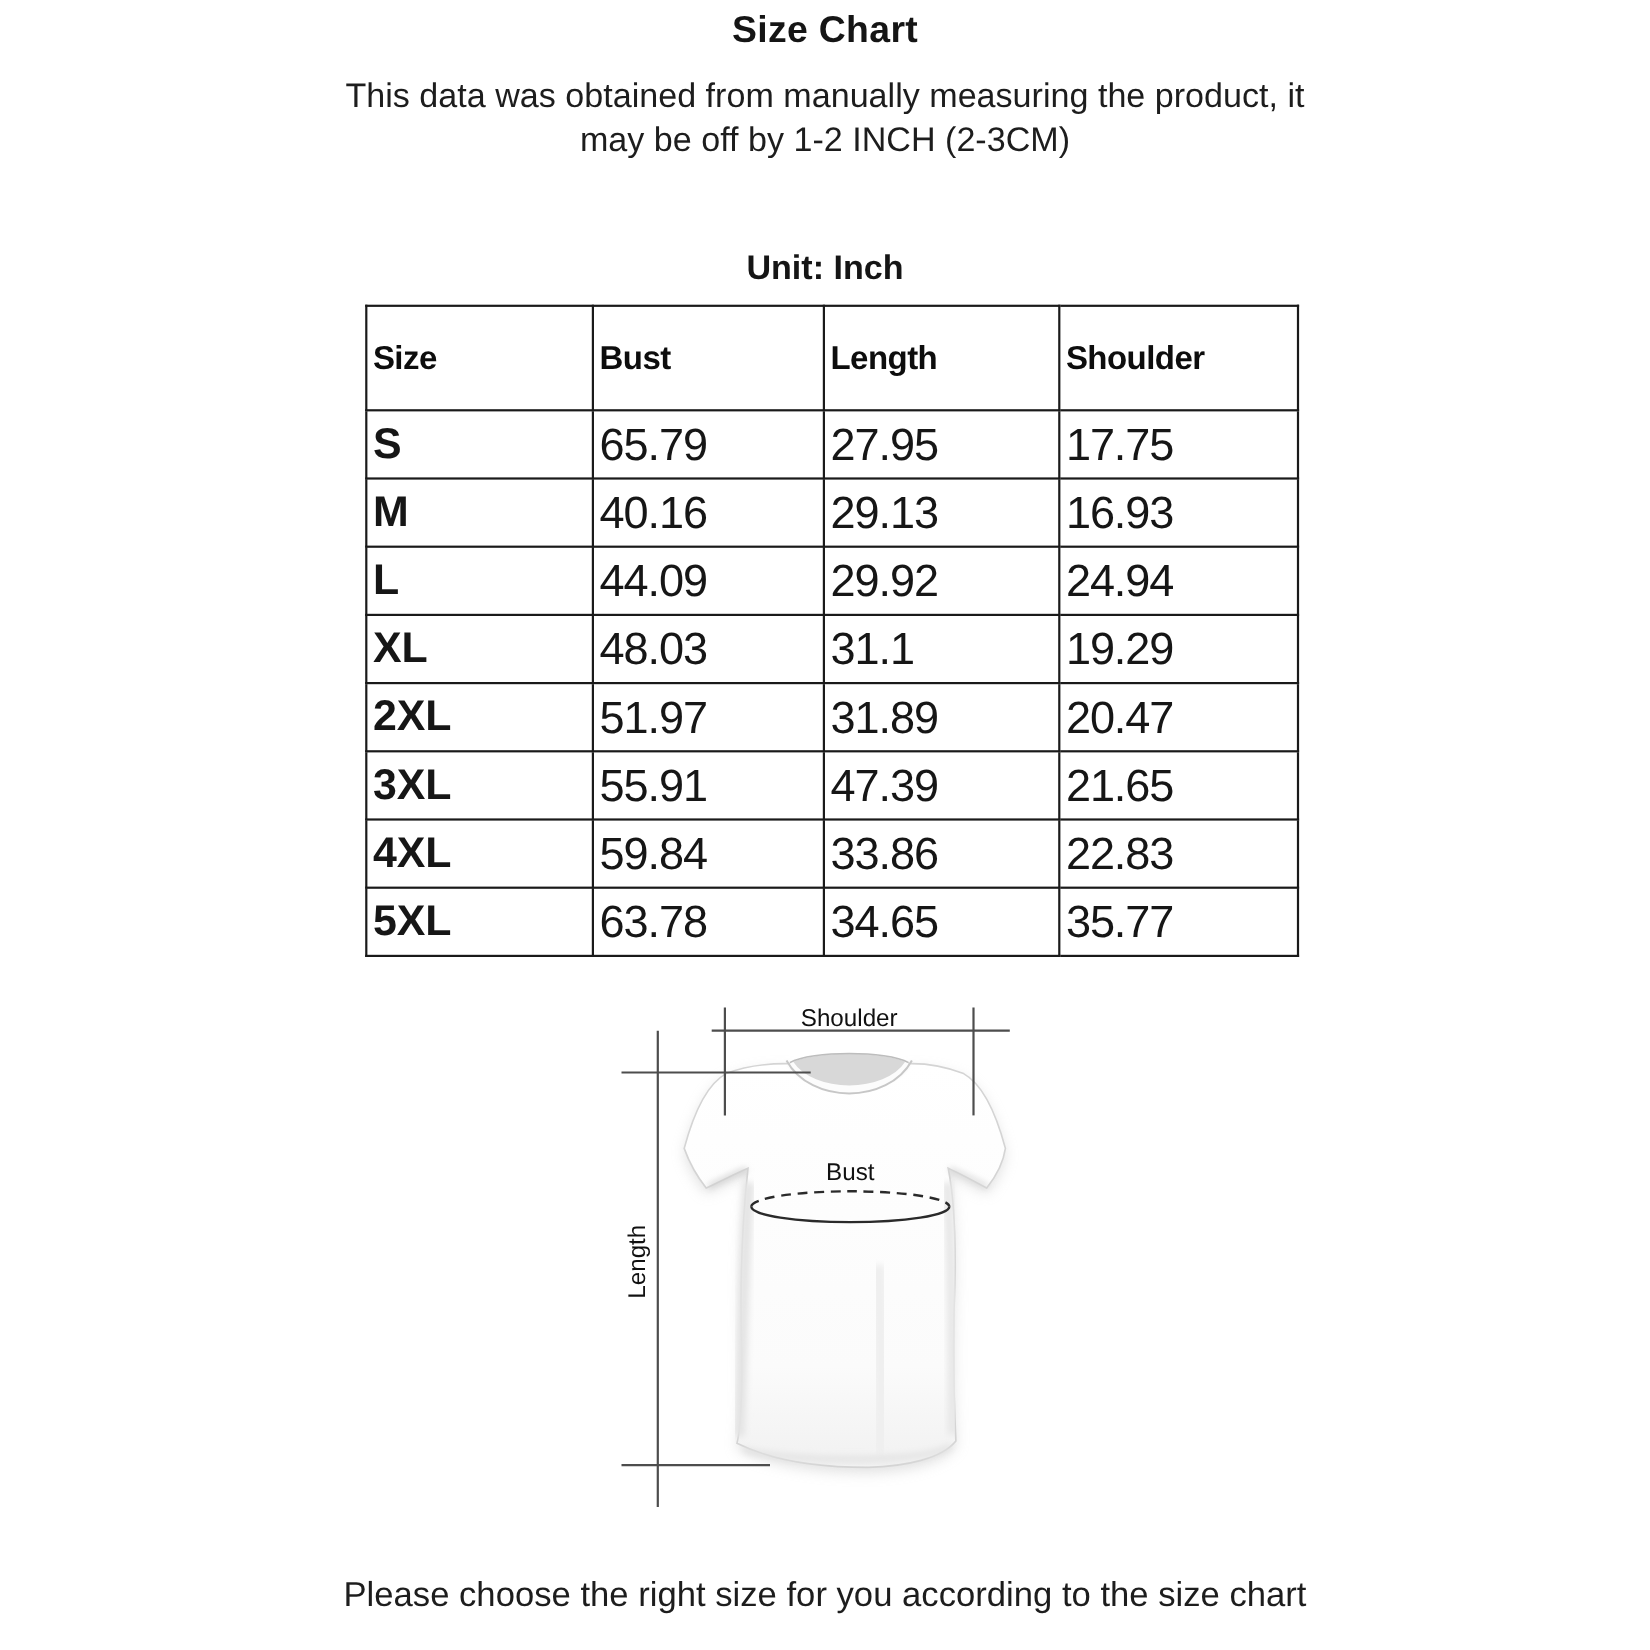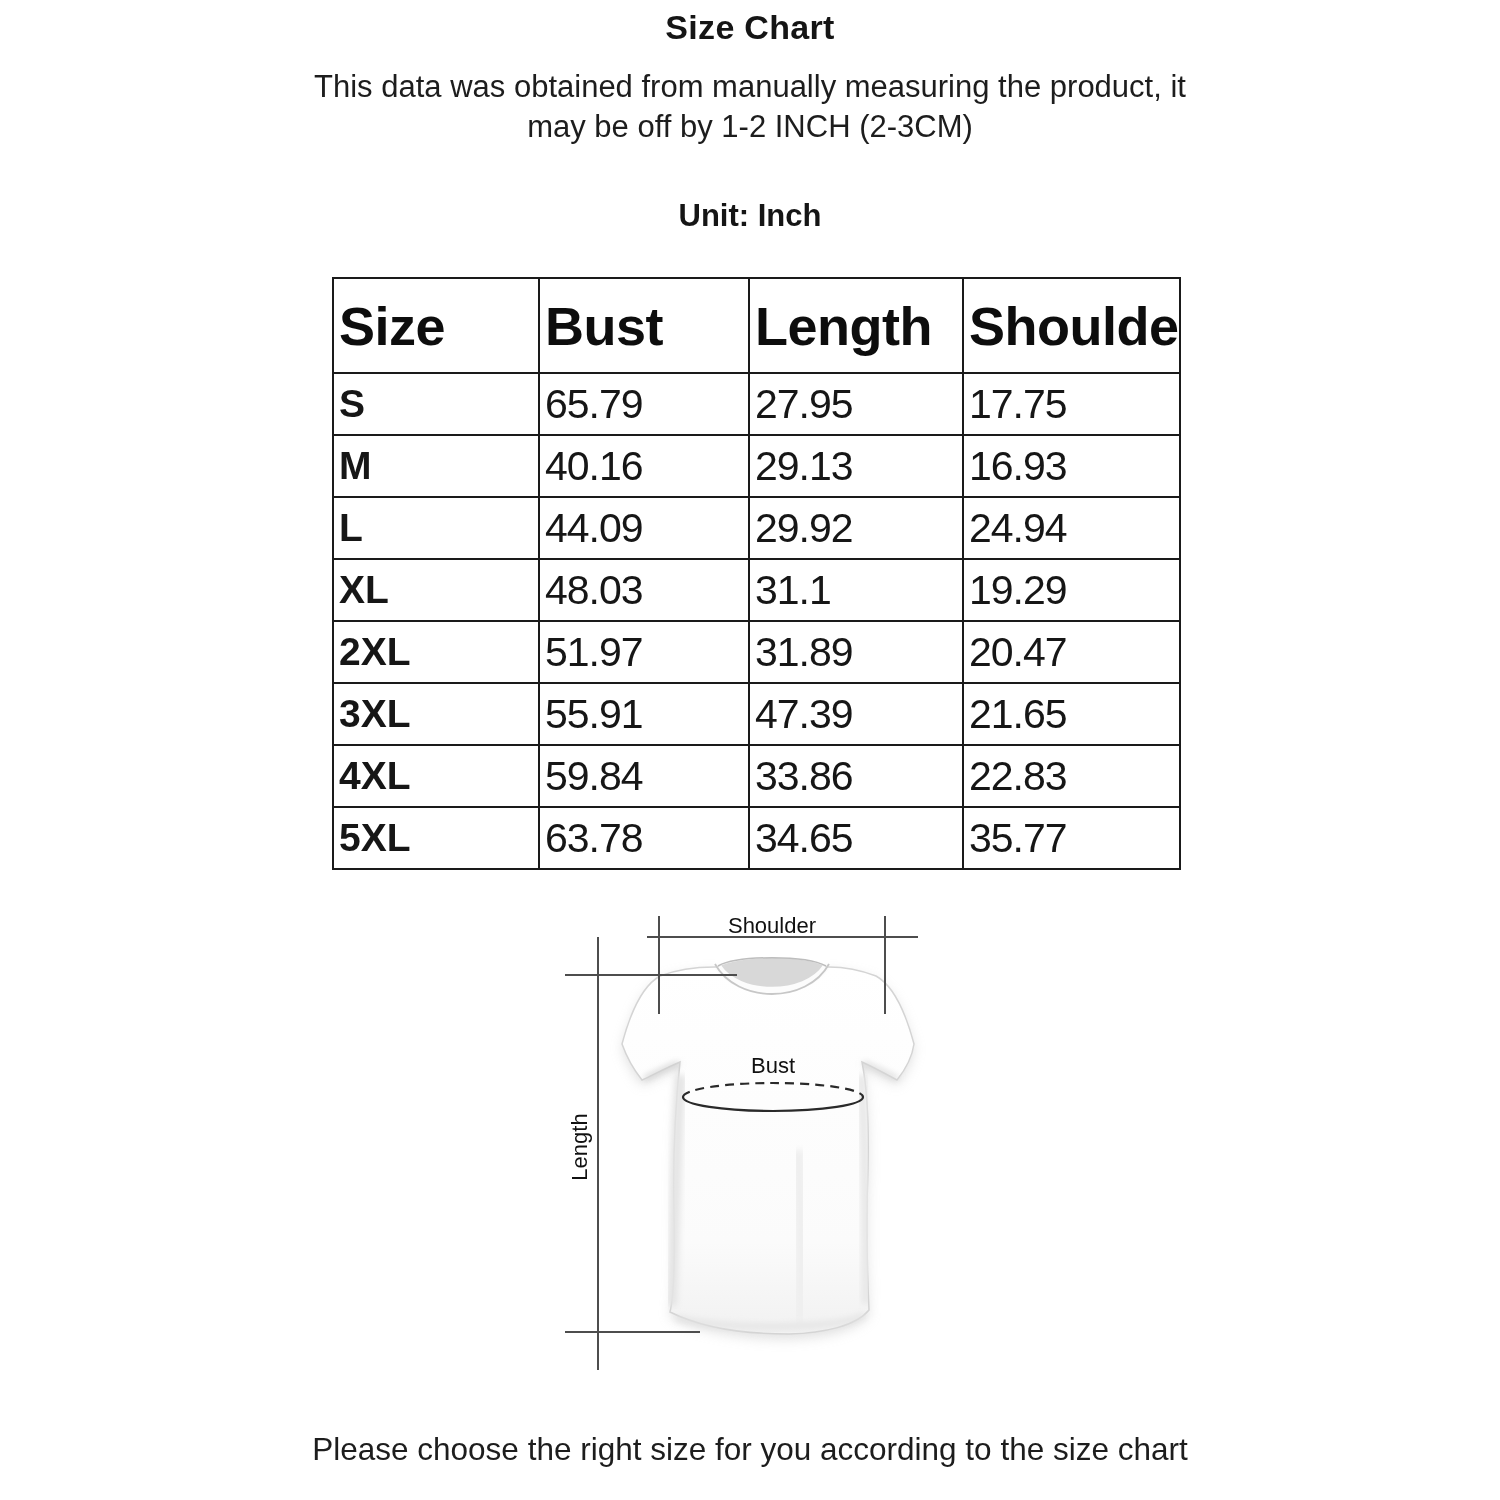--- a/index.html
+++ b/index.html
@@ -9,31 +9,31 @@
     overflow:hidden;
   }
   .abs{position:absolute;left:0;}
   .centered{width:1500px;text-align:center;}
 
   #page-title{top:8px;font-size:34px;font-weight:800;letter-spacing:.3px;color:#151515;}
 
   #intro{top:67px;font-size:31px;line-height:40px;font-weight:400;color:#1d1d1d;}
   #intro .line{display:block;}
 
-  #unit-label{top:198px;font-size:31px;font-weight:800;color:#151515;}
+  #unit-label{top:226px;font-size:31px;font-weight:800;color:#151515;}
 
   table#size-table{
     position:absolute;left:332px;top:277px;width:847px;
     border-collapse:collapse;table-layout:fixed;background:#fff;
   }
   #size-table th,#size-table td{
     border:2px solid #1a1a1a;text-align:left;vertical-align:middle;
     padding:0 0 0 5px;white-space:nowrap;overflow:hidden;
   }
-  #size-table th{height:93px;font-size:54px;font-weight:800;letter-spacing:-.5px;color:#0d0d0d;}
+  #size-table th{height:93px;font-size:30px;font-weight:800;letter-spacing:-.5px;color:#0d0d0d;}
   #size-table td{height:60px;font-size:41px;font-weight:400;letter-spacing:-1px;color:#161616;}
   #size-table td.size-col{font-weight:800;font-size:39px;letter-spacing:0;}
 
   #diagram{position:absolute;left:555px;top:893px;width:430px;height:492px;}
   #diagram text{font-family:"Liberation Sans","DejaVu Sans",sans-serif;fill:#111;}
 
   #footer-note{top:1428px;font-size:31.5px;line-height:43px;font-weight:400;color:#1d1d1d;}
   #footer-note .line{display:block;}
 </style>
 </head>

